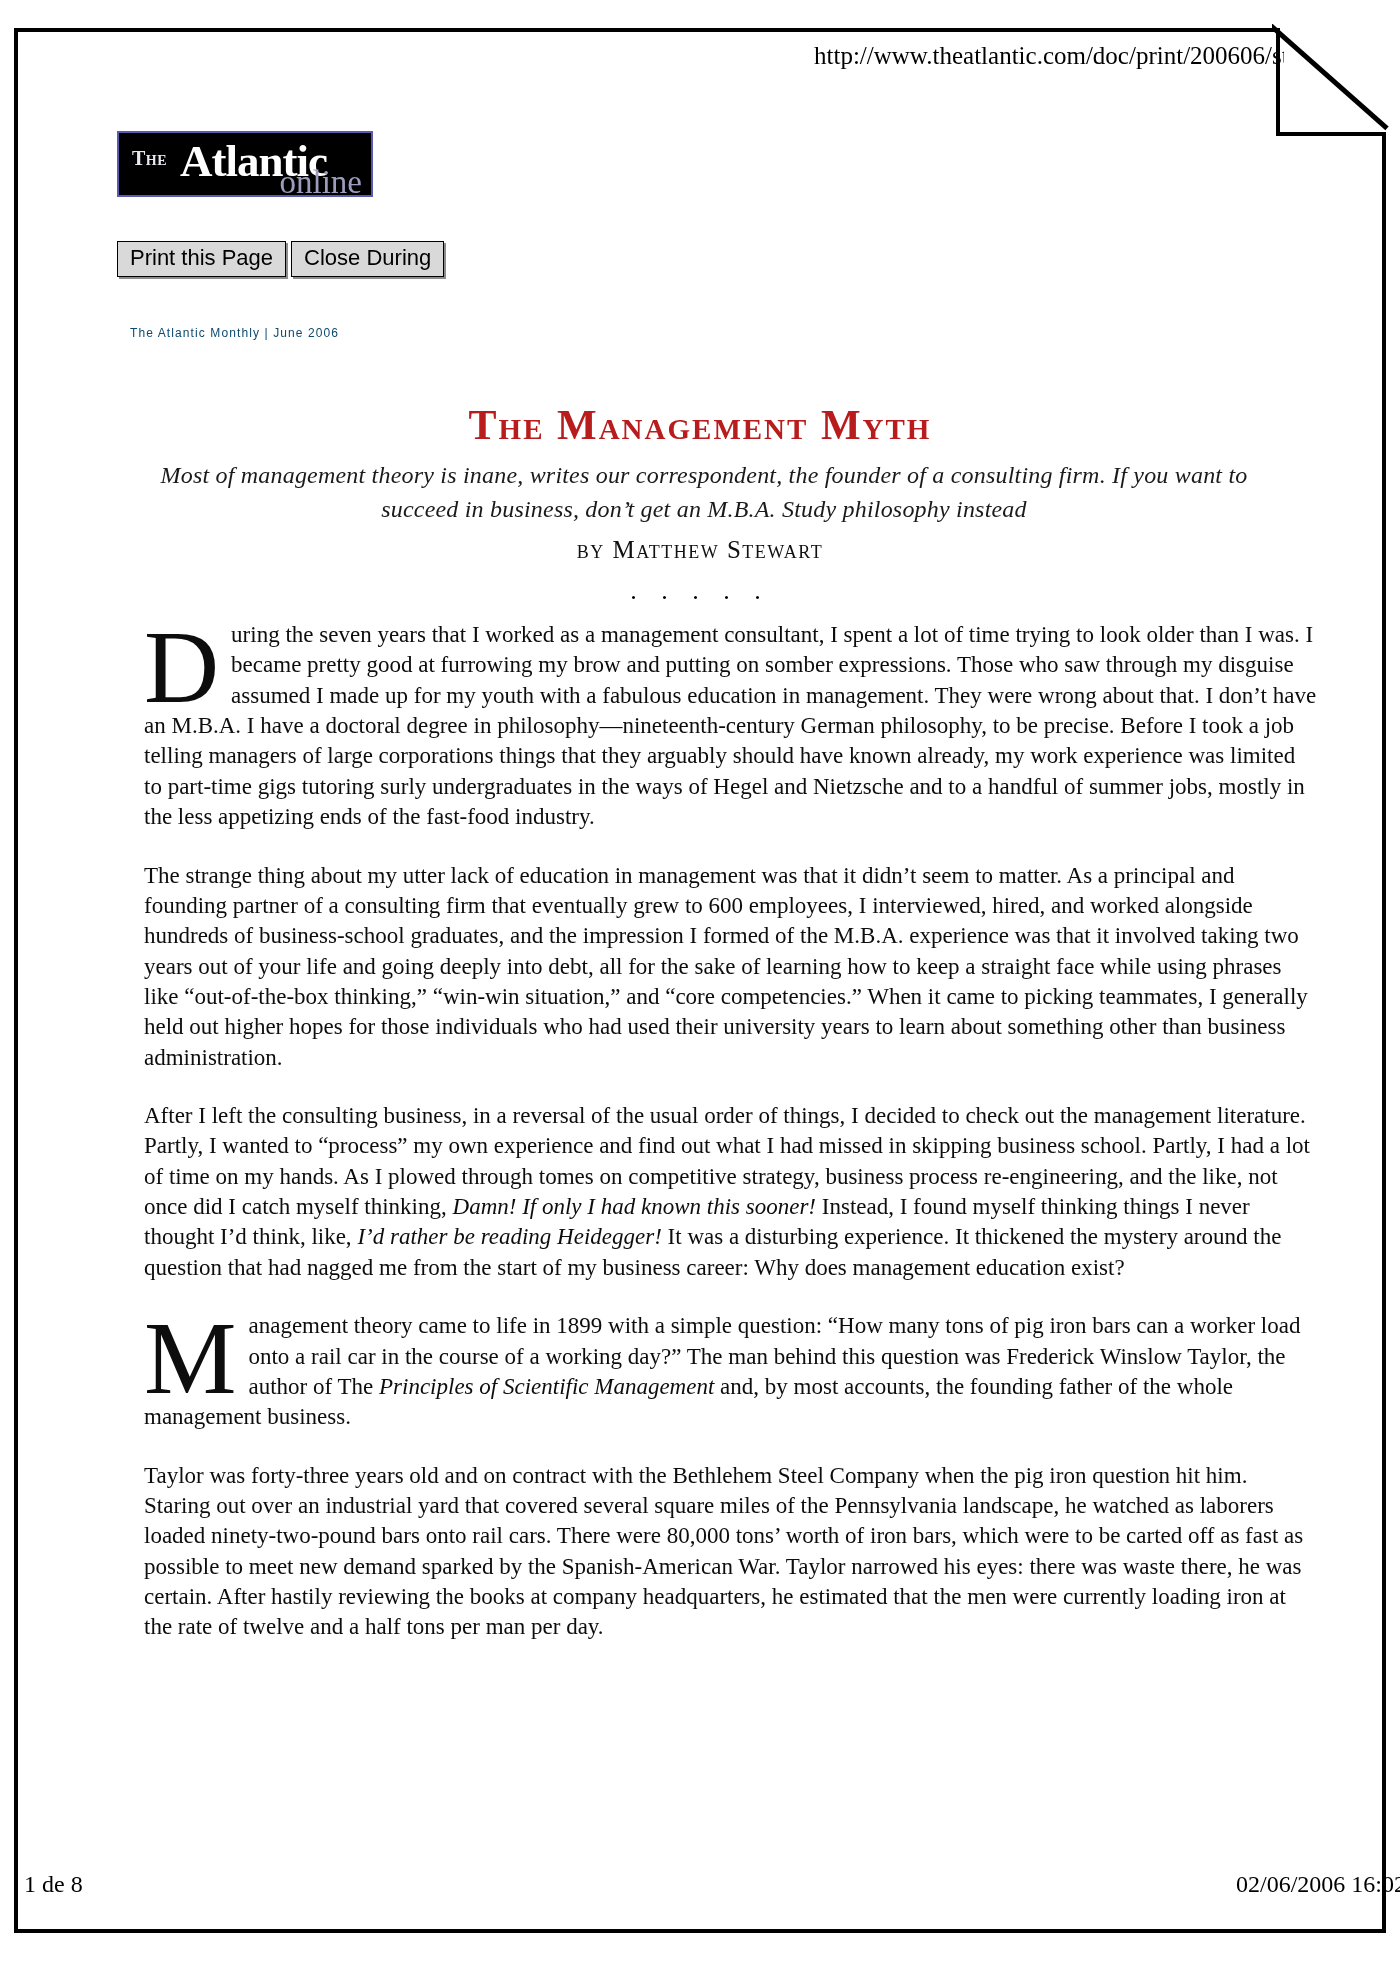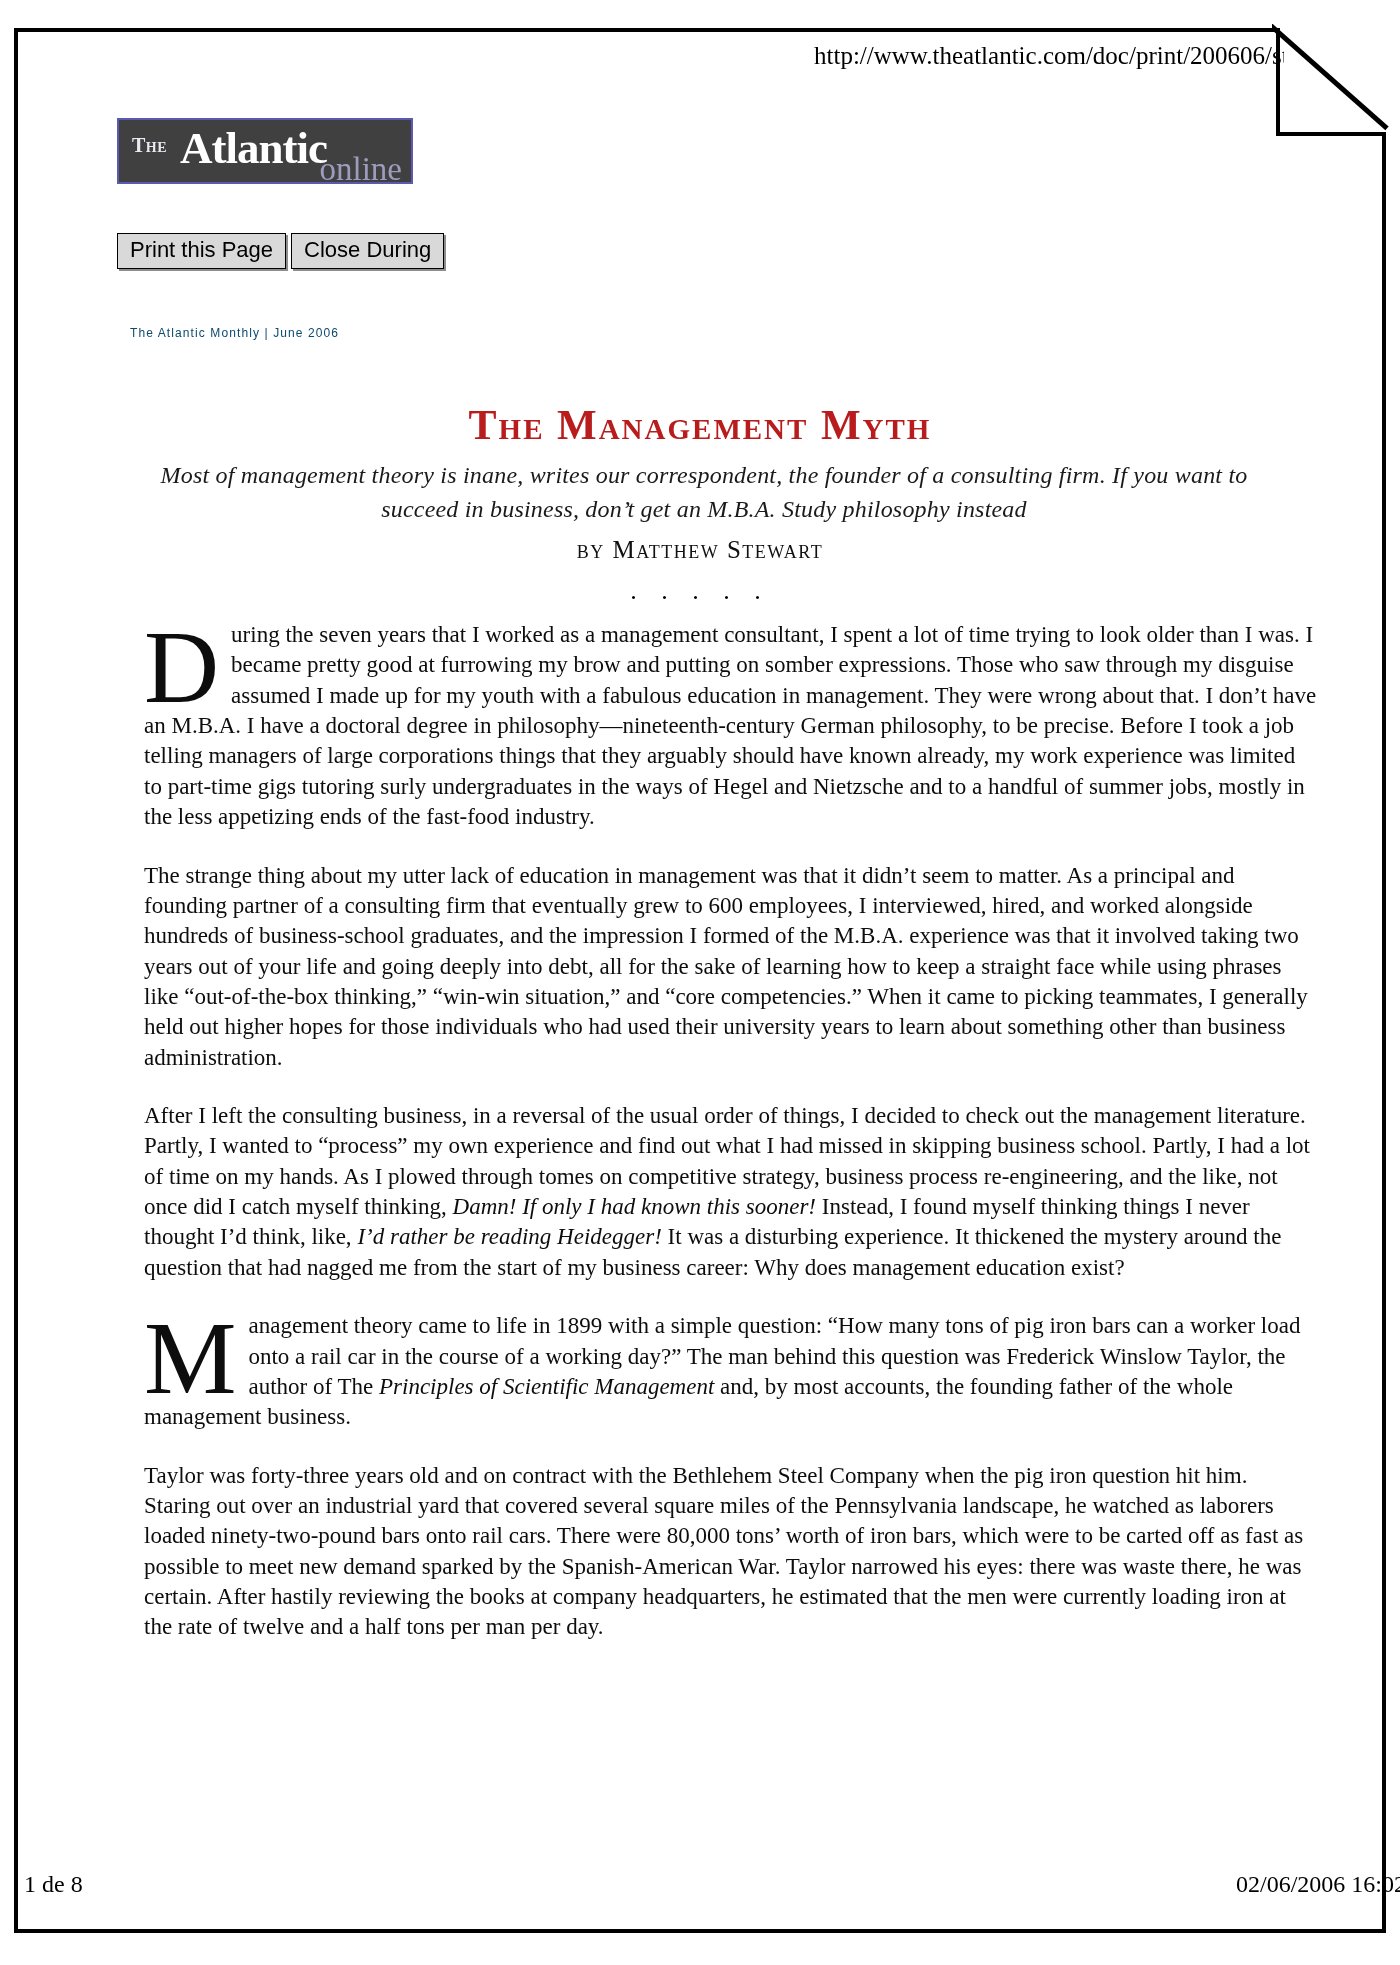--- a/index.html
+++ b/index.html
@@ -100,26 +100,27 @@
 
   
   .masthead {
     position: absolute;
     left: 103px;
     top: 90px;
     width: 300px;
   }
   .logo-box {
     position: relative;
-    width: 296px;
+    width: 256px;
     height: 66px;
-    background: #404040;
+    background: #000000;
     border: 2px solid #5a5ab0;
     box-sizing: border-box;
     overflow: hidden;
+    margin-top: 13px;
   }
   .logo-the {
     position: absolute;
     left: 13px;
     top: 14px;
     color: #e9e9f2;
     font-family: "Liberation Serif", serif;
     font-size: 20px;
     font-weight: bold;
     font-variant: small-caps;
@@ -142,21 +143,21 @@
     color: #9c9cbe;
     font-family: Liberation Serif, serif;
     font-size: 33px;
     letter-spacing: 0px;
   }
 
   
   .btn-row {
     position: absolute;
     left: 103px;
-    top: 205px;
+    top: 213px;
     display: flex;
     gap: 5px;
   }
   .btn {
     background: #d9d9d9;
     border: 1px solid #000000;
     border-right-color: #000;
     border-bottom-color: #000;
     box-shadow: 2px 2px 0 #8d8d8d;
     font-family: "Liberation Sans", sans-serif;

